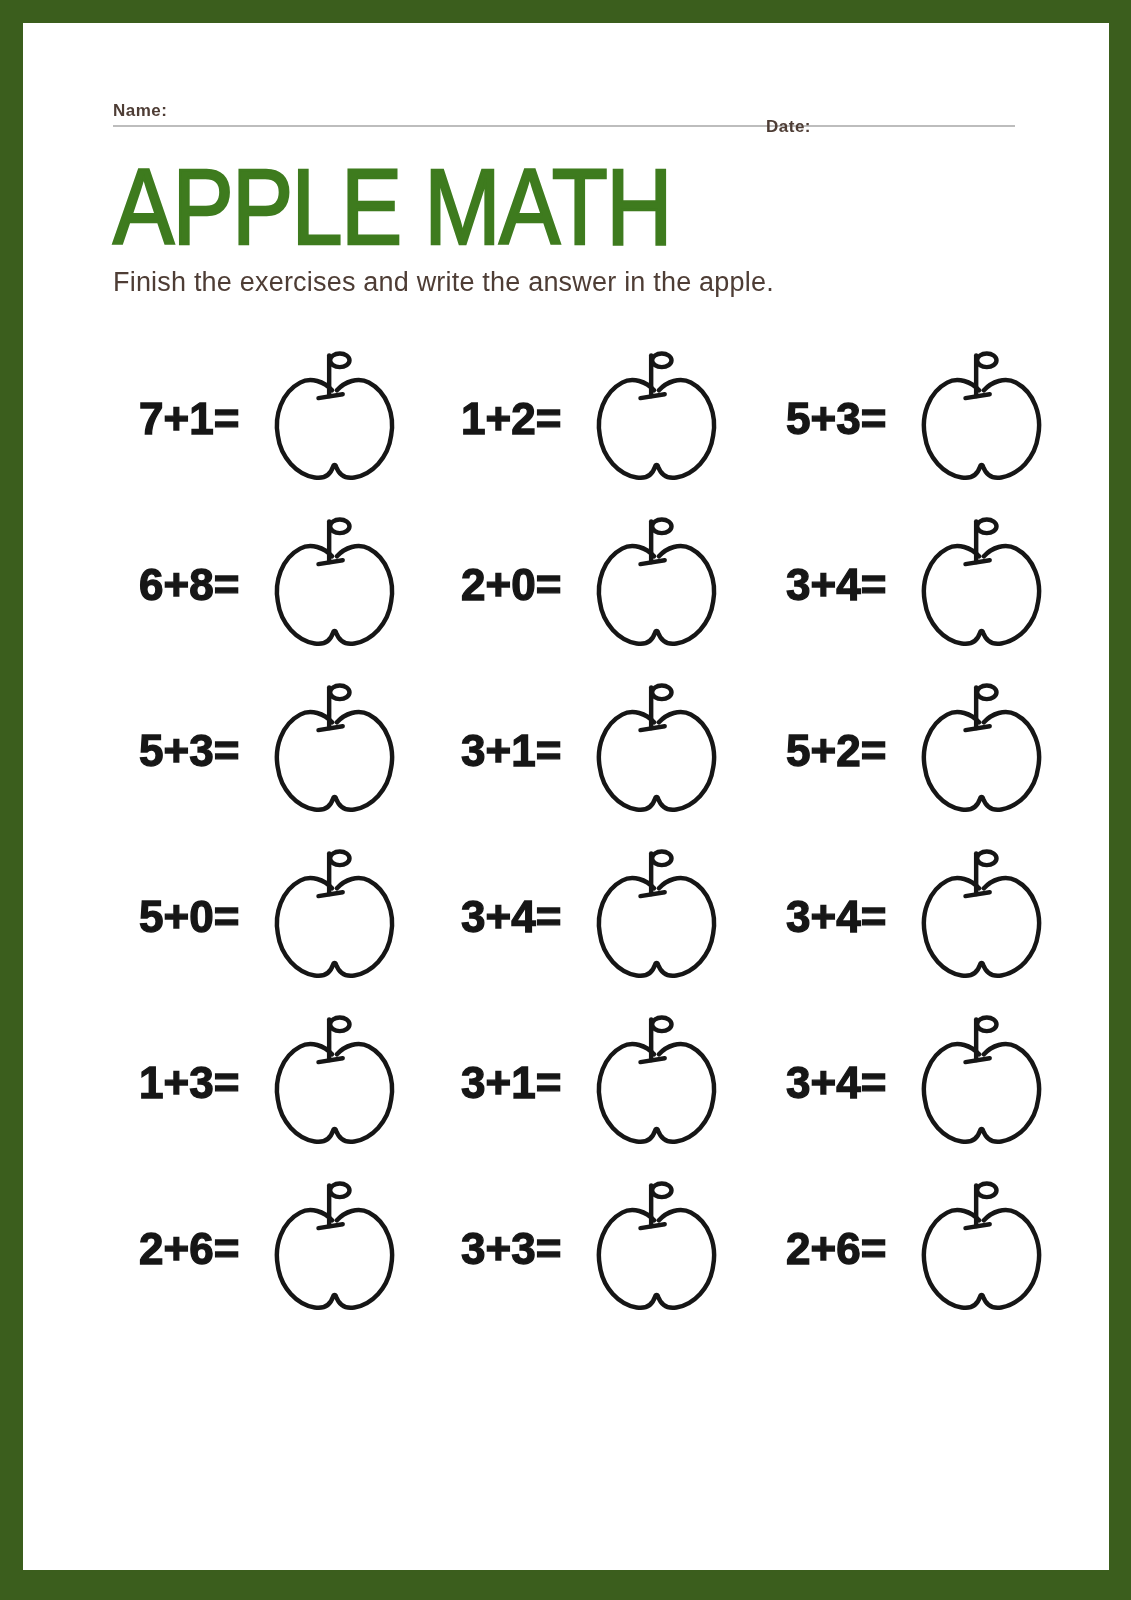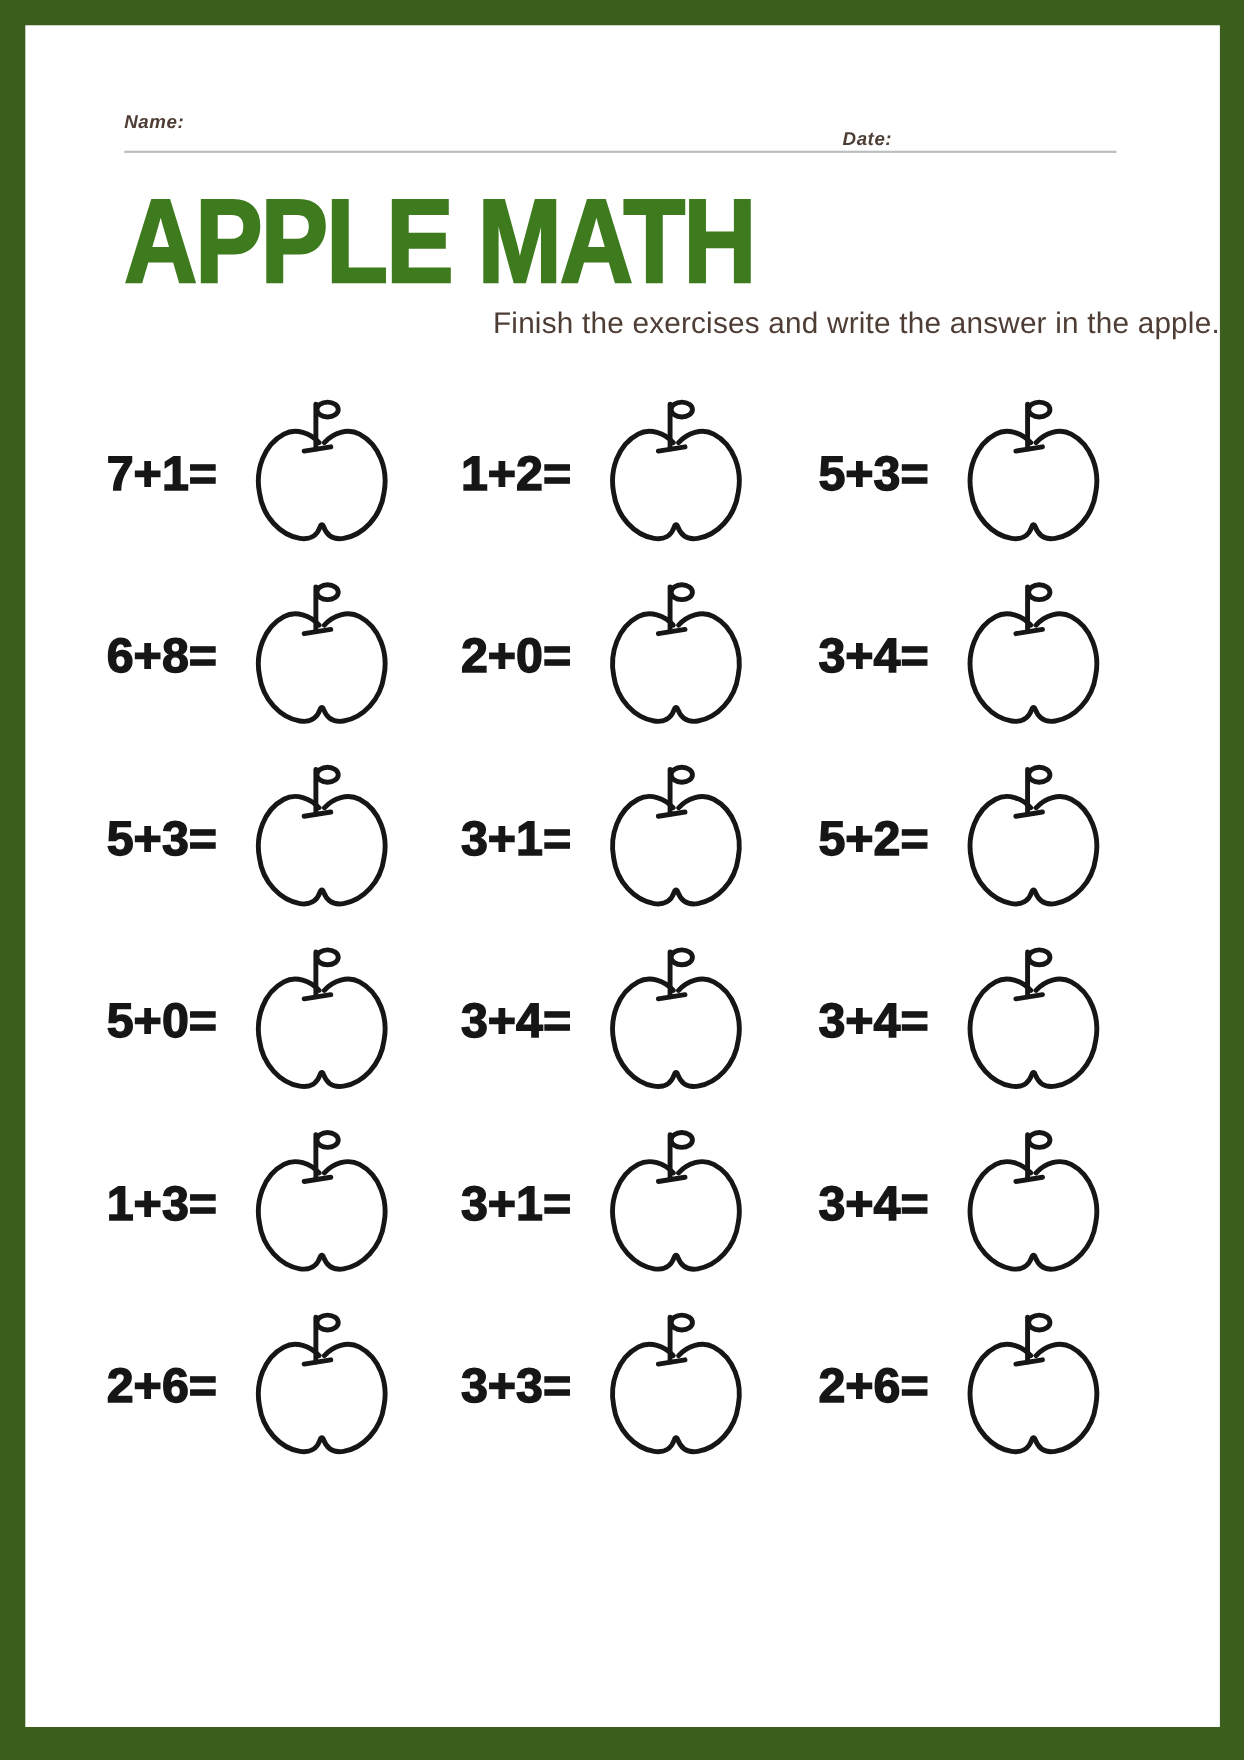--- a/index.html
+++ b/index.html
@@ -18,59 +18,57 @@
     border-width:23px 22px 30px 23px;
     font-family:"Liberation Sans", sans-serif;
     overflow:hidden;
     position:relative;
   }
   .header{
     margin:78px 0 0 90px;
     width:902px;
     position:relative;
     border-bottom:2px solid var(--rule-gray);
-    padding-bottom:16px;
-    font-style:italic;
+    padding-bottom:4px;
   }
   .field-label{
     font-size:17px;
     letter-spacing:0.5px;
     color:var(--text-brown);
     font-weight:bold;
   }
   .date-label{
     position:absolute;
     left:653px;
     top:16px;
   }
   .title{
     margin:26px 0 0 90px;
     font-size:108px;
     line-height:1;
-    font-weight:bold;
+    font-weight:normal;
     color:var(--title-green);
     -webkit-text-stroke:2.5px var(--title-green);
     letter-spacing:-2px;
     white-space:nowrap;
   }
   .title-inner{
     display:inline-block;
     transform:scaleX(0.85);
     transform-origin:left center;
   }
   .subtitle{
     margin:6px 0 0 90px;
     font-size:27px;
     color:var(--text-brown);
     letter-spacing:0.2px;
-    text-align:right;
   }
   .exercise-grid{
     margin:34px 0 0 0;
-    padding-left:74px;
+    padding-left:116px;
     display:grid;
     grid-template-columns:322px 325px 330px;
     grid-template-rows:repeat(7,166px);
   }
   .cell{
     display:flex;
     align-items:center;
   }
   .eq{
     width:132px;

